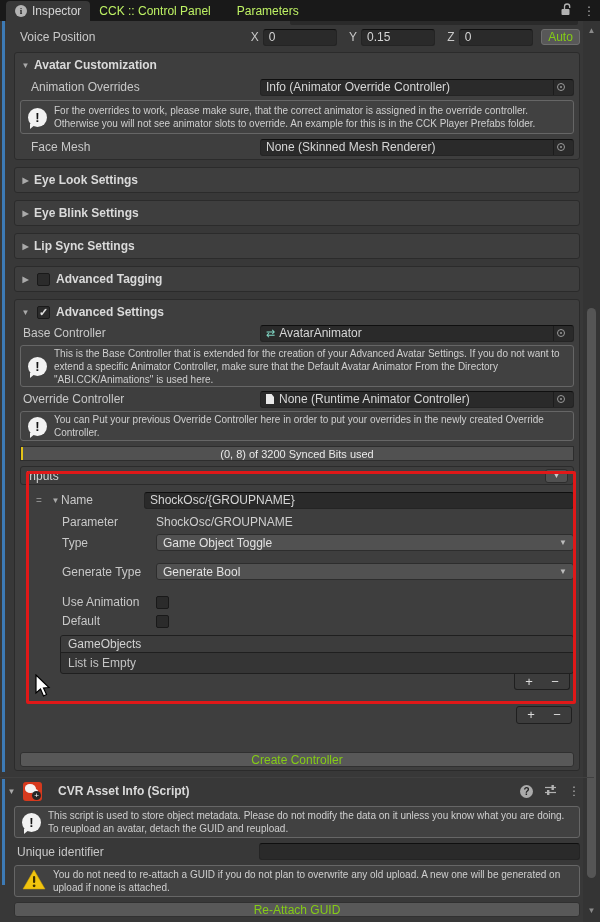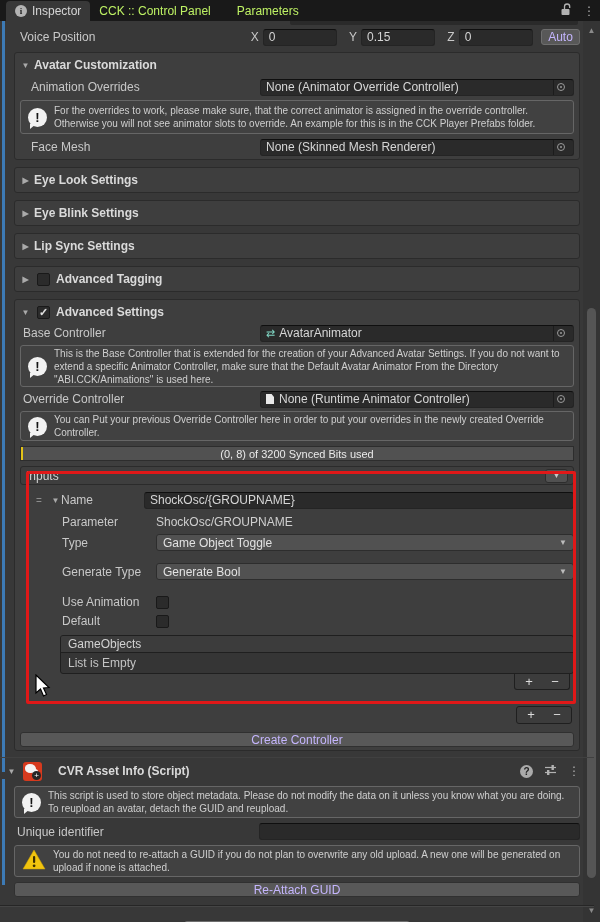--- a/index.html
+++ b/index.html
@@ -28,21 +28,21 @@
   .content { position:absolute; left:14px; right:20px; top:0; }
   
   .row { display:flex; align-items:center; }
   .lbl { color:#c8c8c8; font-size:12px; white-space:nowrap; }
   .field { background:#2a2a2a; border:1px solid #242424; border-top-color:#0f0f0f; border-radius:3px;
     height:17px; display:flex; align-items:center; padding:0 5px; color:#d6d6d6; overflow:hidden; white-space:nowrap; }
   .objfield .picker { margin-left:auto; width:15px; align-self:stretch; border-left:1px solid #1c1c1c;
     display:flex; align-items:center; justify-content:center; }
   .pcirc { width:8px; height:8px; border:1px solid #9a9a9a; border-radius:50%; position:relative; }
   .pcirc::after { content:""; position:absolute; inset:2px; border-radius:50%; background:#9a9a9a; }
-  .btn { background:#585858; border:1px solid #303030; border-radius:3px; color:#c4b5fd;
+  .btn { background:#585858; border:1px solid #303030; border-radius:3px; color:#84cc16;
     display:flex; align-items:center; justify-content:center; height:16px; white-space:nowrap; }
   .dropdown { background:#515151; border:1px solid #2d2d2d; border-radius:3px; height:17px;
     display:flex; align-items:center; padding:0 6px; color:#e2e2e2; }
   .dd-arrow { margin-left:auto; font-size:8px; color:#bcbcbc; }
   .checkbox { width:13px; height:13px; background:#2b2b2b; border:1px solid #191919; border-radius:2px;
     display:flex; align-items:center; justify-content:center; color:#e0e0e0; font-size:11px; }
   .arrow { color:#aaaaaa; font-size:8px; width:11px; flex:none; text-align:center; }
   .groupbox { background:#3e3e3e; border:1px solid #2b2b2b; border-radius:3px; padding:3px 5px; }
   .gheader { display:flex; align-items:center; height:18px; font-weight:bold; color:#dadada; gap:3px; }
   .helpbox { background:#414141; border:1px solid #666666; border-radius:3px; display:flex;
@@ -154,21 +154,21 @@
       </div>
 
       <div class="groupbox" style="margin-top:6px;">
         <div class="gheader">
           <span class="arrow">▼</span>
           <span>Avatar Customization</span>
         </div>
         <div class="row" style="margin-top:4px; height:18px;">
           <span class="lbl" style="width:240px; padding-left:11px;">Animation Overrides</span>
           <div class="field objfield" style="flex:1;">
-            <span>None (Animator Override Controller)</span>
+            <span>Info (Animator Override Controller)</span>
             <span class="picker">
                 <span class="pcirc"></span>
               </span>
           </div>
         </div>
         <div class="helpbox" style="margin-top:4px; height:34px;">
           <span class="bubble">
               <span class="circ">!</span>
             </span>
           <span class="help-text">For the overrides to work, please make sure, that the correct animator is assigned in the override controller. Otherwise you will not see animator slots to override. An example for this is in the CCK Player Prefabs folder.</span>
@@ -314,21 +314,21 @@
           </div>
         </div>
 
         <div class="row" style="margin-top:16px; margin-right:2px;">
           <div class="list-footer" style="border-top:1px solid #1f1f1f; border-radius:3px; height:18px;">
             <span class="pm-btn">+</span>
             <span class="pm-btn">−</span>
           </div>
         </div>
 
-        <div class="btn" style="margin-top:8px; height:15px;">
+        <div class="btn" style="margin-top:28px; height:15px;">
           <span>Create Controller</span>
         </div>
       </div>
 
       <div class="comp-divider" style="margin-top:6px;"></div>
       <div class="comp-header" style="margin-top:2px;">
         <span class="arrow" style="margin-left:-8px;">▼</span>
         <span class="cvr-icon">
           <span class="blob"></span>
             <span class="blob2"></span>

